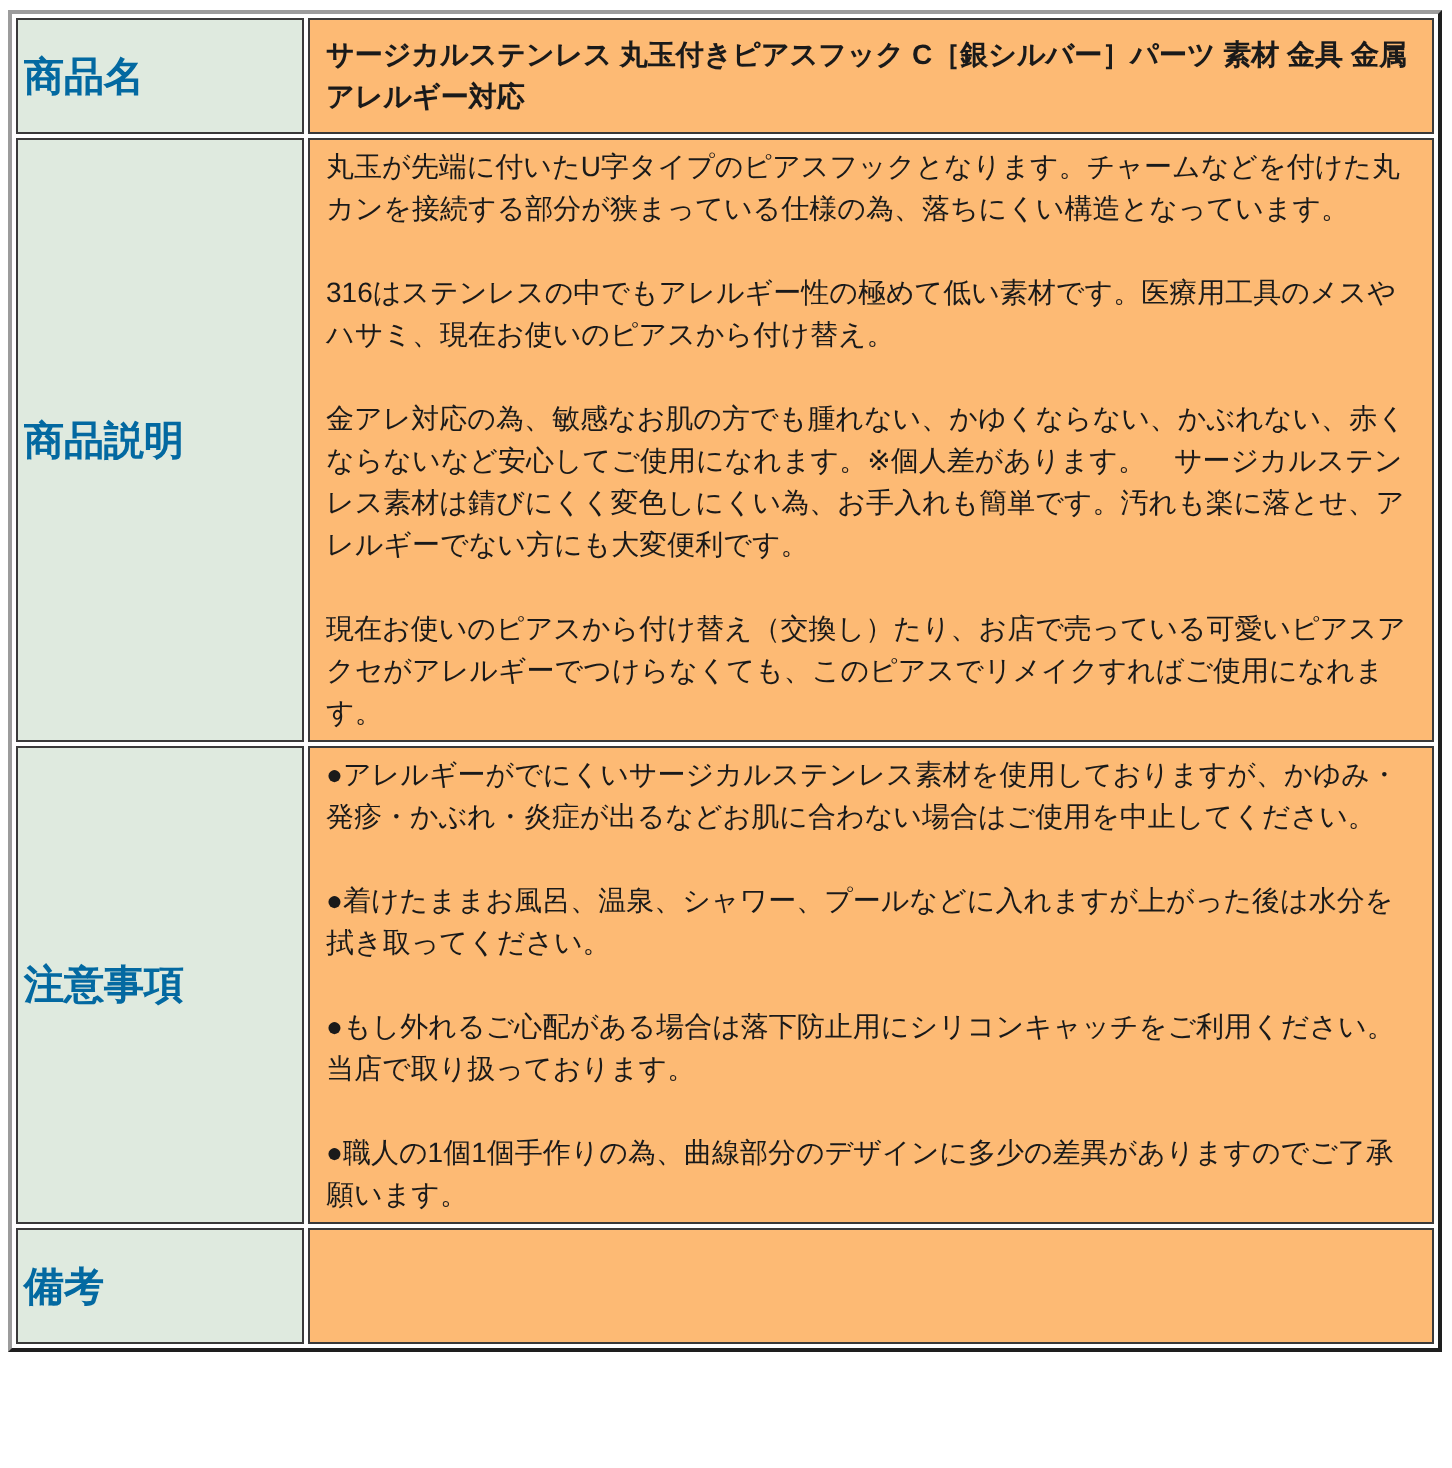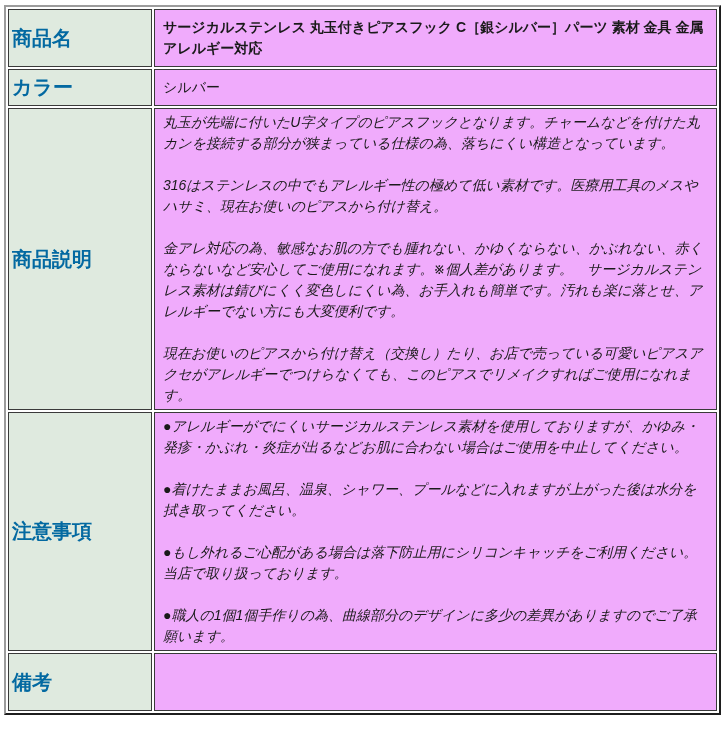--- a/index.html
+++ b/index.html
@@ -31,31 +31,31 @@
     background: #dfeadf;
     border: 1px solid #3a3a3a;
     font-size: 20px;
     font-weight: bold;
     text-align: left;
     vertical-align: middle;
     padding: 4px 3px;
     color: #0369a1;
   }
   td.value {
-    background: #f0abfc;
+    background: #fdba74;
     border: 1px solid #3a3a3a;
     font-size: 14px;
     line-height: 21px;
     padding: 3px 8px;
     vertical-align: middle;
     text-align: left;
     word-break: break-all;
     overflow-wrap: anywhere;
   }
-  td.value p { margin: 0; font-style: italic; }
+  td.value p { margin: 0; }
   td.value p + p { margin-top: 21px; } 
   .bold { font-weight: bold; }
   
   .h-2line  td, .h-2line  th { height: 48px; }
   .h-1line  td, .h-1line  th { height: 26px; }
   .h-desc   td, .h-desc   th { height: 286px; }
   .h-notes  td, .h-notes  th { height: 224px; margin-top: 14px; }
 </style>
 </head>
 <body>
@@ -64,24 +64,20 @@
   <table class="spec">
 
     <tbody>
         <tr class="h-2line">
       <th class="label">商品名</th>
       <td class="value bold">サージカルステンレス 丸玉付きピアスフック C［銀シルバー］パーツ 素材 金具 金属アレルギー対応</td>
     </tr>
 
 
 
-    <tr class="h-1line">
-      <th class="label">カラー</th>
-      <td class="value">シルバー</td>
-    </tr>
 
     <tr class="h-desc">
       <th class="label">商品説明</th>
       <td class="value">
         <p>丸玉が先端に付いたU字タイプのピアスフックとなります。チャームなどを付けた丸カンを接続する部分が狭まっている仕様の為、落ちにくい構造となっています。</p>
         <p>316はステンレスの中でもアレルギー性の極めて低い素材です。医療用工具のメスやハサミ、現在お使いのピアスから付け替え。</p>
         <p>金アレ対応の為、敏感なお肌の方でも腫れない、かゆくならない、かぶれない、赤くならないなど安心してご使用になれます。※個人差があります。　サージカルステンレス素材は錆びにくく変色しにくい為、お手入れも簡単です。汚れも楽に落とせ、アレルギーでない方にも大変便利です。</p>
         <p>現在お使いのピアスから付け替え（交換し）たり、お店で売っている可愛いピアスアクセがアレルギーでつけらなくても、このピアスでリメイクすればご使用になれます。</p>
       </td>
     </tr>

